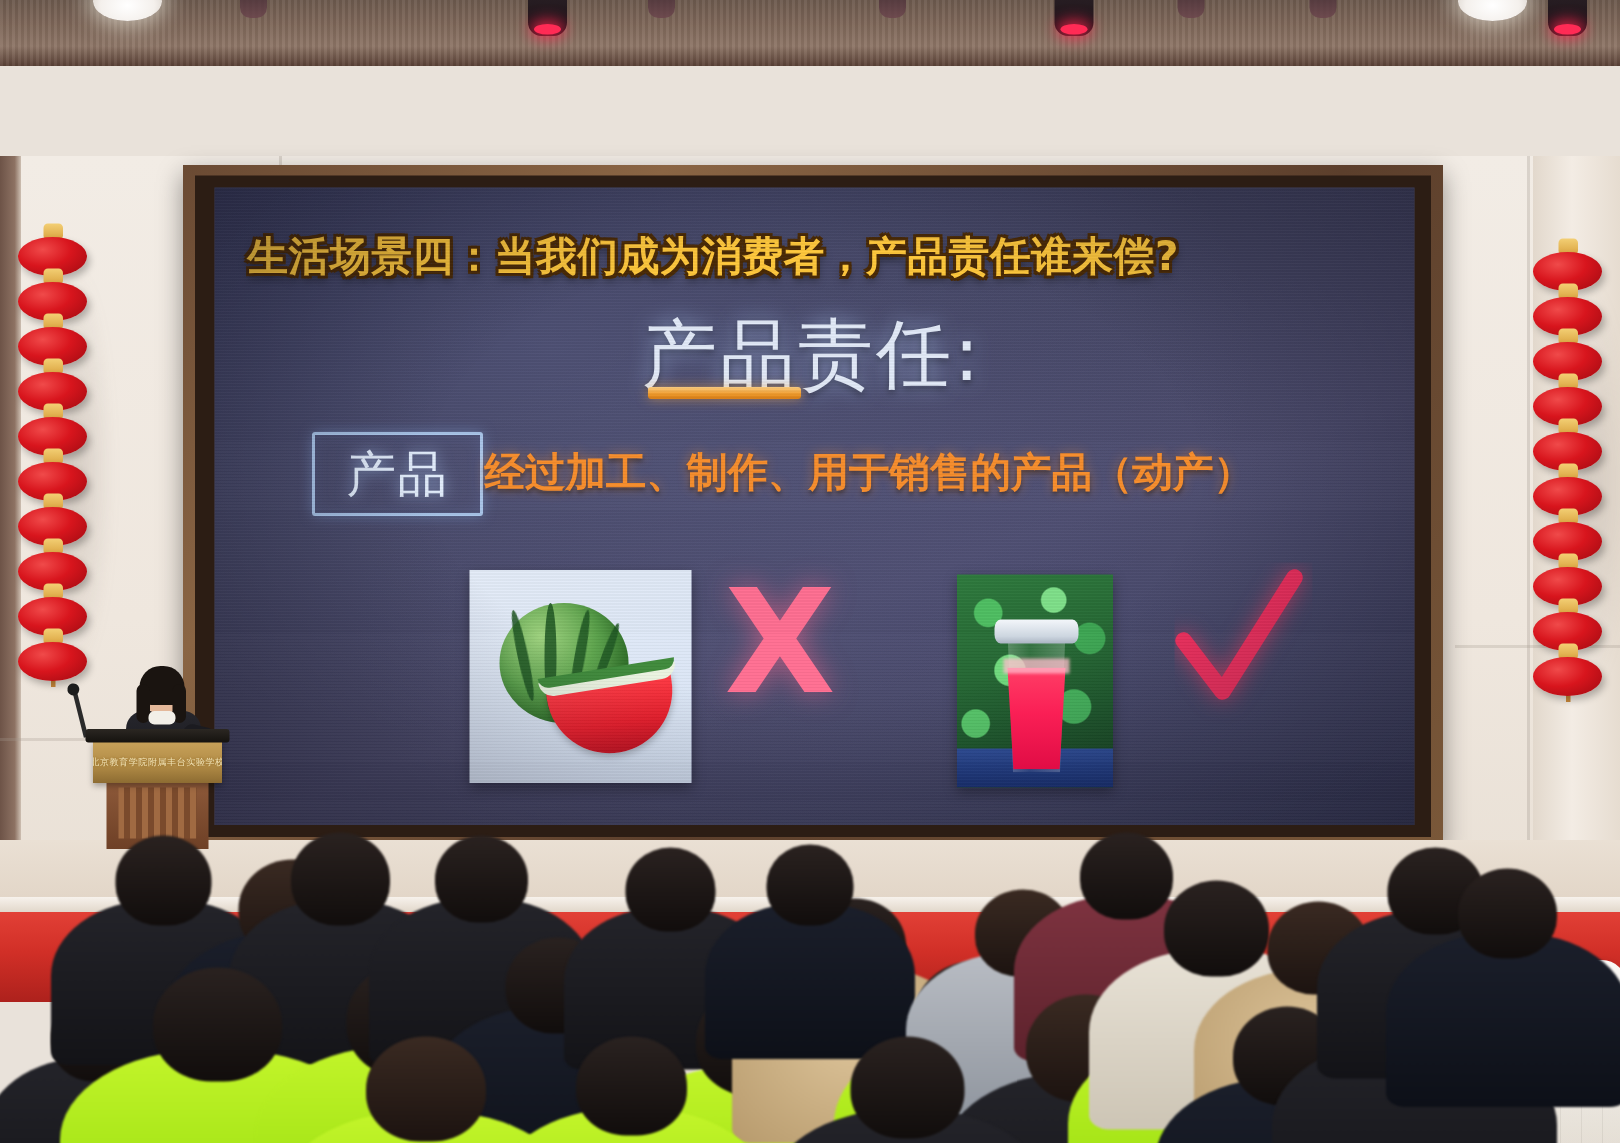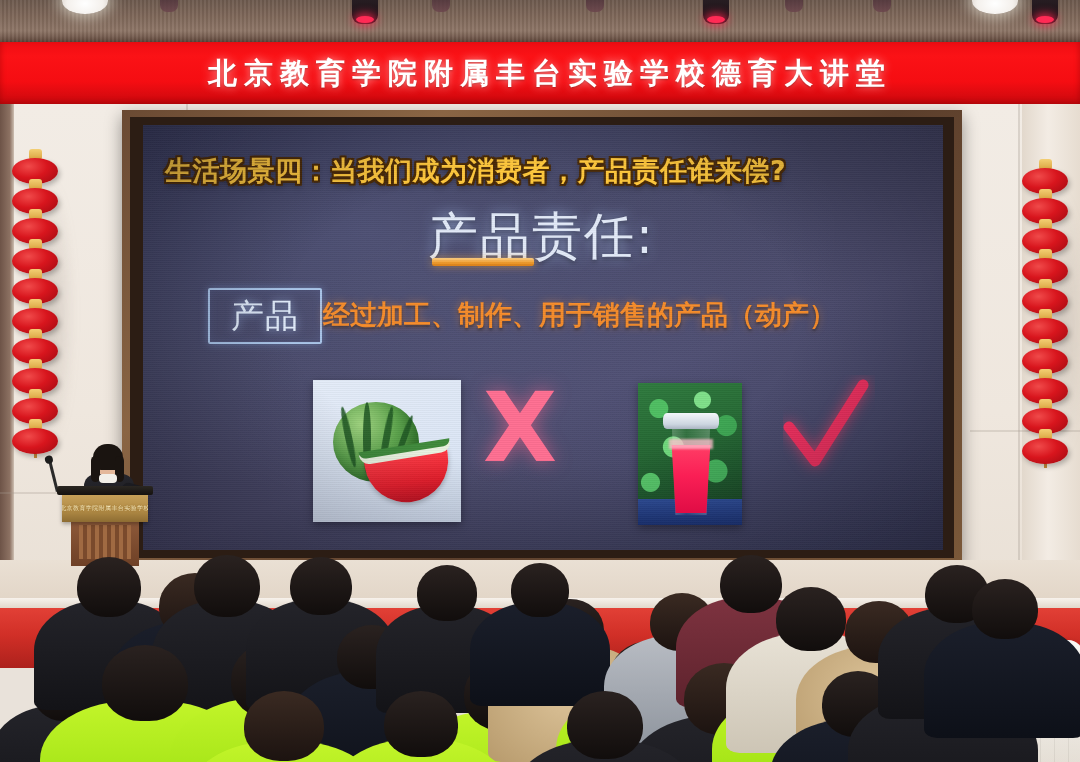--- a/index.html
+++ b/index.html
@@ -372,23 +372,20 @@
   <div class="bulb" style="left:972px;"></div>
   <div class="dimspot" style="left:160px;"></div>
   <div class="spot" style="left:352px;"></div>
   <div class="dimspot" style="left:432px;"></div>
   <div class="dimspot" style="left:586px;"></div>
   <div class="spot" style="left:703px;"></div>
   <div class="dimspot" style="left:785px;"></div>
   <div class="dimspot" style="left:873px;"></div>
   <div class="spot" style="left:1032px;"></div>
 
-  <div class="banner">
-    <span class="banner-text">北京教育学院附属丰台实验学校德育大讲堂</span>
-  </div>
 
   <div class="wall"></div>
   <div class="wall-dark-left"></div>
   <div class="wall-right-col"></div>
   <div class="wall-seam" style="left:186px;"></div>
   <div class="wall-seam" style="left:1018px;"></div>
   <div class="wall-panel-line" style="left:0;top:492px;width:120px;"></div>
   <div class="wall-panel-line" style="left:970px;top:430px;width:110px;"></div>
 
   <div class="lantern-string" id="lanterns-left" style="left:8px;top:158px;height:300px;">

